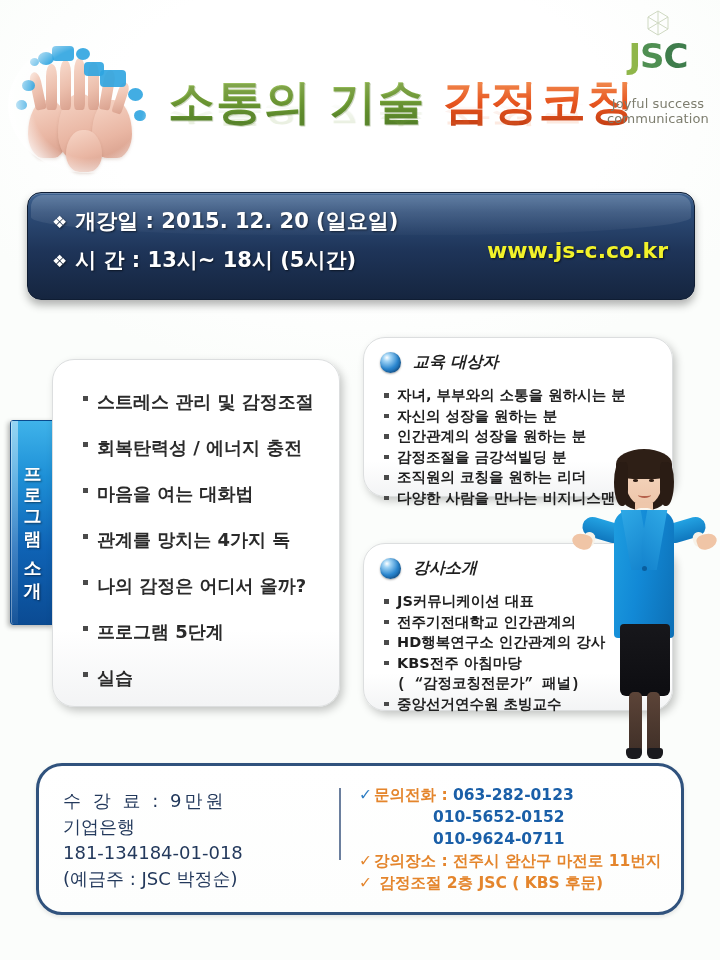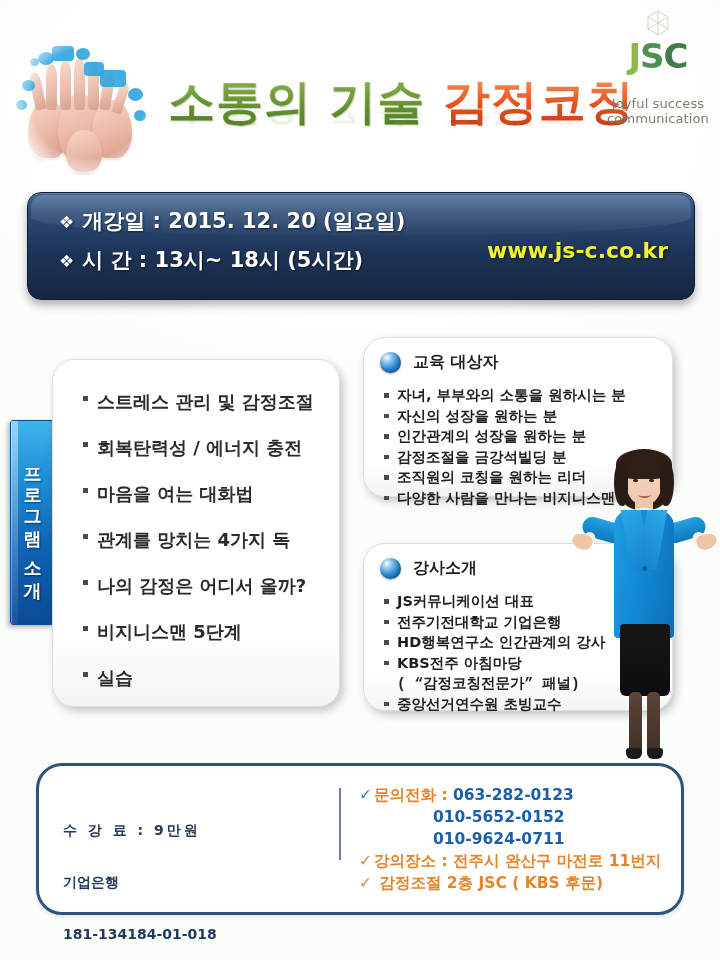--- a/index.html
+++ b/index.html
@@ -127,21 +127,21 @@
     border: 1px solid #0f1d33;
     box-shadow: 0 5px 9px rgba(0,0,0,0.30), inset 0 1px 0 rgba(255,255,255,0.22);
   }
   .infobar::before {
     content: "";
     position: absolute; left: 3px; right: 3px; top: 2px; height: 38%;
     border-radius: 12px 12px 40% 40% / 12px 12px 18px 18px;
     background: linear-gradient(180deg, rgba(255,255,255,0.18), rgba(255,255,255,0.02));
     pointer-events: none;
   }
-  .infolines { position: absolute; left: 31px; top: 18px; }
+  .infolines { position: absolute; left: 24px; top: 18px; }
   .infoline {
     color: #ffffff;
     font-size: 21px;
     font-weight: bold;
     line-height: 1.0;
     margin-bottom: 18px;
     white-space: nowrap;
     text-shadow: 1px 1px 2px rgba(0,0,0,0.55);
   }
   .infoline .bul { color: #ffffff; margin-right: 8px; font-size: 17px; }
@@ -190,20 +190,21 @@
     box-shadow: 3px 4px 9px rgba(0,0,0,0.22), inset 0 1px 0 #ffffff;
   }
 
   .card-program { left: 52px; top: 359px; width: 288px; height: 348px; }
   .card-audience { left: 363px; top: 337px; width: 310px; height: 160px; }
   .card-lecturer { left: 363px; top: 543px; width: 310px; height: 168px; }
 
   .card-head {
     display: flex; align-items: center;
     margin: 14px 8px 4px 16px;
+    font-style: italic;
   }
   .sphere {
     width: 21px; height: 21px;
     border-radius: 50%;
     background:
       radial-gradient(circle at 33% 27%, #ffffff 0%, #9fd3f5 18%, #2a86cf 55%, #0d4e90 100%);
     box-shadow: 0 1px 2px rgba(0,0,0,0.35), inset -1px -1px 3px rgba(0,0,0,0.25);
     flex: 0 0 auto;
   }
   .card-head-title {
@@ -342,25 +343,24 @@
     background: linear-gradient(180deg, #ffffff 0%, #fdfefd 100%);
     box-shadow: 0 2px 4px rgba(0,0,0,0.10);
   }
   .fee-col {
     position: absolute;
     left: 24px; top: 22px;
     width: 270px;
   }
   .fee-line {
     color: #23395c;
-    font-size: 14px;
-    font-weight: bold;
+    font-size: 18px;
+    font-weight: normal;
     line-height: 1.44;
     white-space: nowrap;
-    margin-top: 32px;
   }
   .fee-line.spaced { letter-spacing: 3px; }
   .divider {
     position: absolute;
     left: 300px; top: 22px;
     width: 2px; height: 72px;
     background: #6b7f9e;
   }
   .contact-col {
     position: absolute;
@@ -451,21 +451,21 @@
     <div class="prog-tab-label">프로그램 소개</div>
   </div>
 
   <div class="card card-program">
     <ul class="blist">
       <li>스트레스 관리 및 감정조절</li>
       <li>회복탄력성 / 에너지 충전</li>
       <li>마음을 여는 대화법</li>
       <li>관계를 망치는 4가지 독</li>
       <li>나의 감정은 어디서 올까?</li>
-      <li>비지니스맨 5단계</li>
+      <li>프로그램 5단계</li>
       <li>실습</li>
     </ul>
   </div>
 
   <div class="card card-audience">
     <div class="card-head">
       <div class="sphere"></div>
       <div class="card-head-title">교육 대상자</div>
     </div>
     <ul class="blist">
@@ -478,21 +478,21 @@
     </ul>
   </div>
 
   <div class="card card-lecturer">
     <div class="card-head">
       <div class="sphere"></div>
       <div class="card-head-title">강사소개</div>
     </div>
     <ul class="blist">
       <li>JS커뮤니케이션 대표</li>
-      <li>전주기전대학교 기업은행</li>
+      <li>전주기전대학교 인간관계의</li>
       <li>HD행복연구소 인간관계의 강사</li>
       <li>KBS전주 아침마당</li>
       <li class="nobullet">(  “감정코칭전문가” 패널)</li>
       <li>중앙선거연수원 초빙교수</li>
     </ul>
   </div>
 
   <div class="photo">
     <div class="ph ph-hair-back"></div>
     <div class="ph ph-face"></div>

